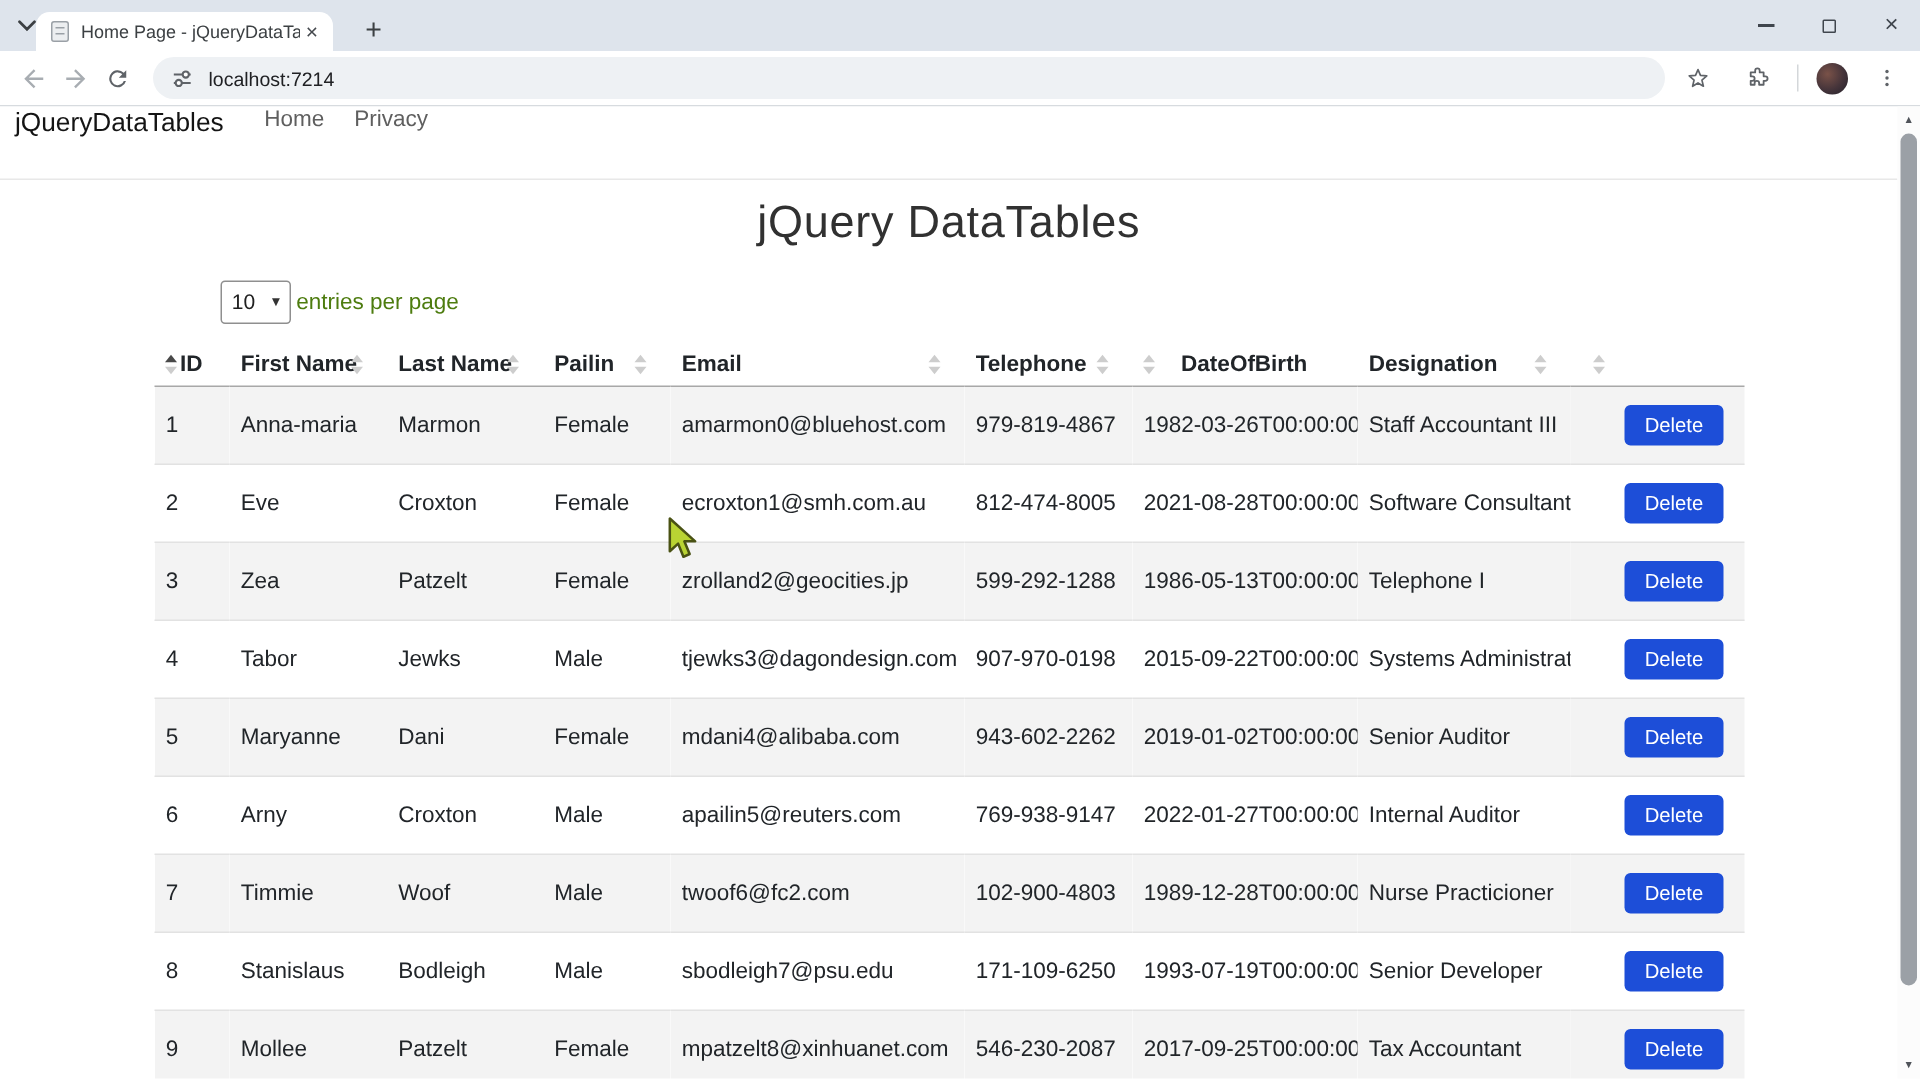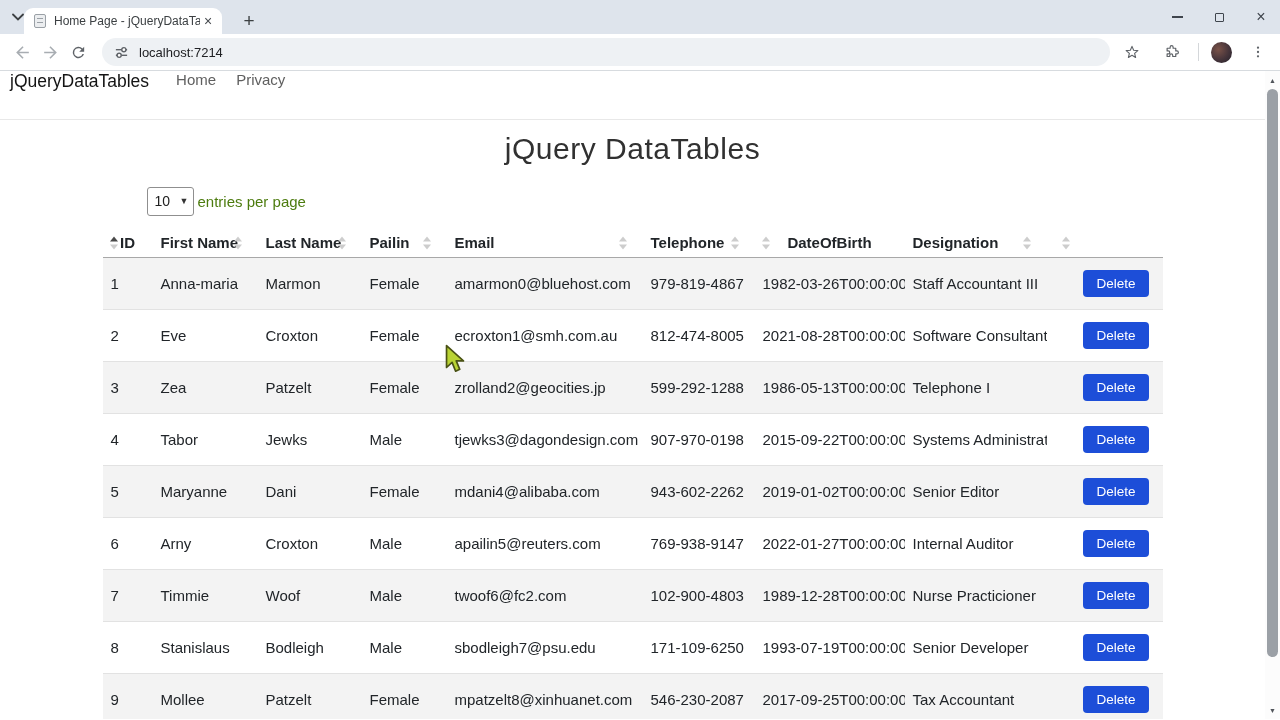--- a/index.html
+++ b/index.html
@@ -310,21 +310,21 @@
                 <td class="cell-action"><button class="btn-delete">Delete</button></td>
               </tr>
               <tr class="odd">
                 <td class="al-r">5</td>
                 <td class="al-l">Maryanne</td>
                 <td class="al-l">Dani</td>
                 <td class="al-l">Female</td>
                 <td class="al-l">mdani4@alibaba.com</td>
                 <td class="al-l">943-602-2262</td>
                 <td class="al-r">2019-01-02T00:00:00</td>
-                <td class="al-l">Senior Editor</td>
+                <td class="al-l">Senior Auditor</td>
                 <td class="cell-action"><button class="btn-delete">Delete</button></td>
               </tr>
               <tr>
                 <td class="al-r">6</td>
                 <td class="al-l">Arny</td>
                 <td class="al-l">Croxton</td>
                 <td class="al-l">Male</td>
                 <td class="al-l">apailin5@reuters.com</td>
                 <td class="al-l">769-938-9147</td>
                 <td class="al-r">2022-01-27T00:00:00</td>

